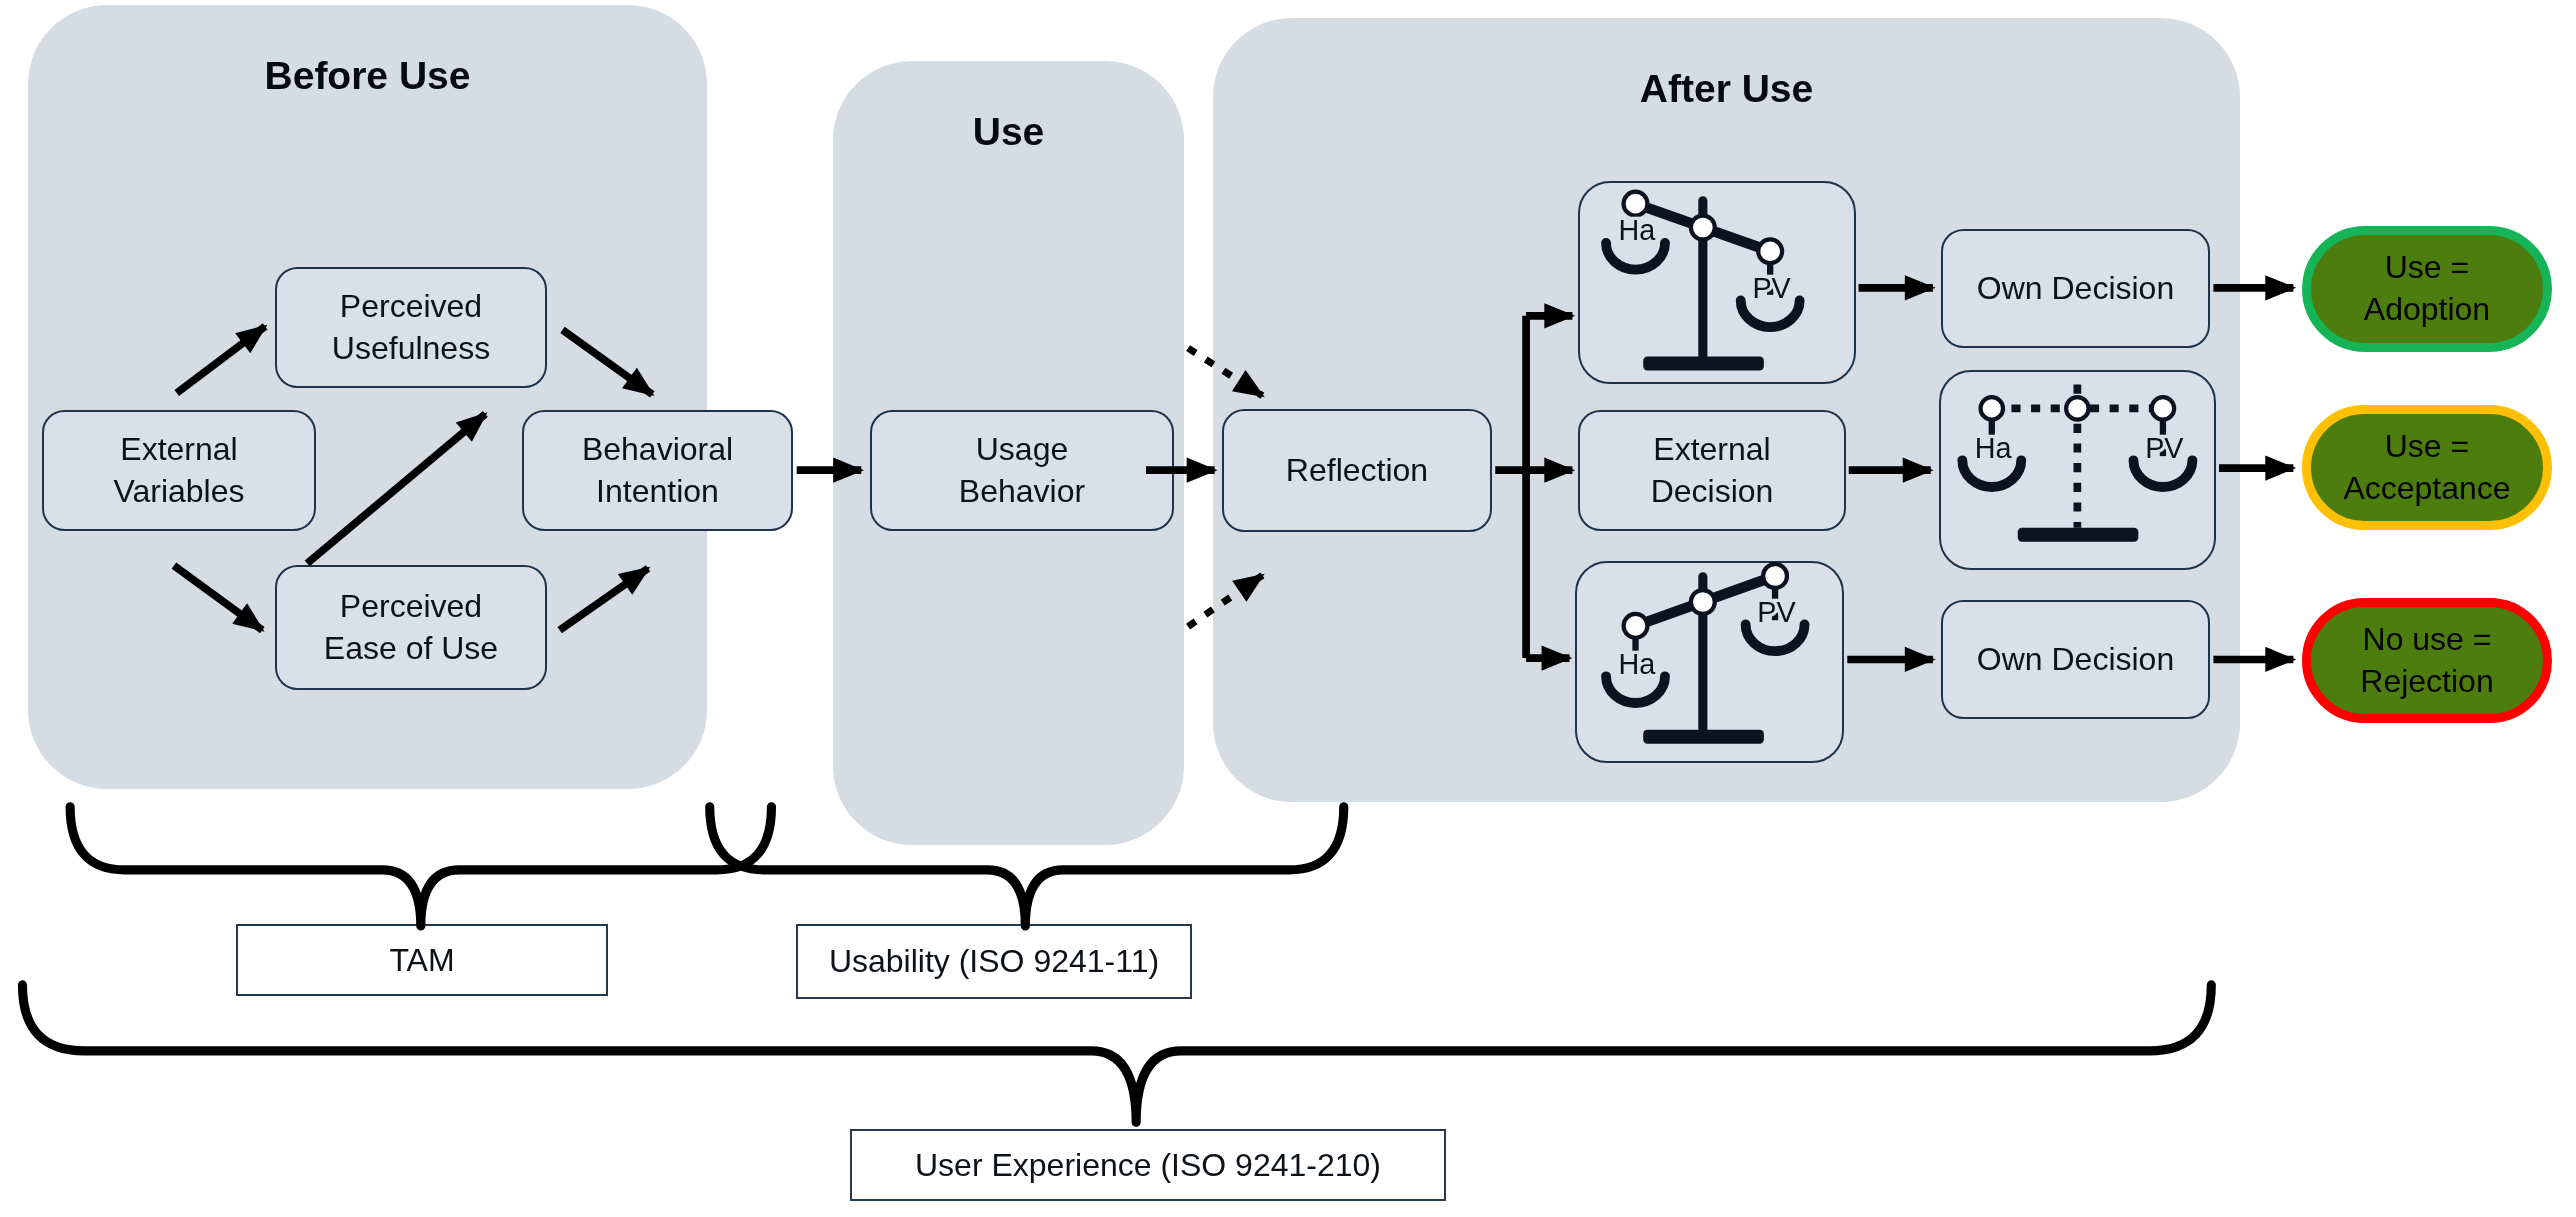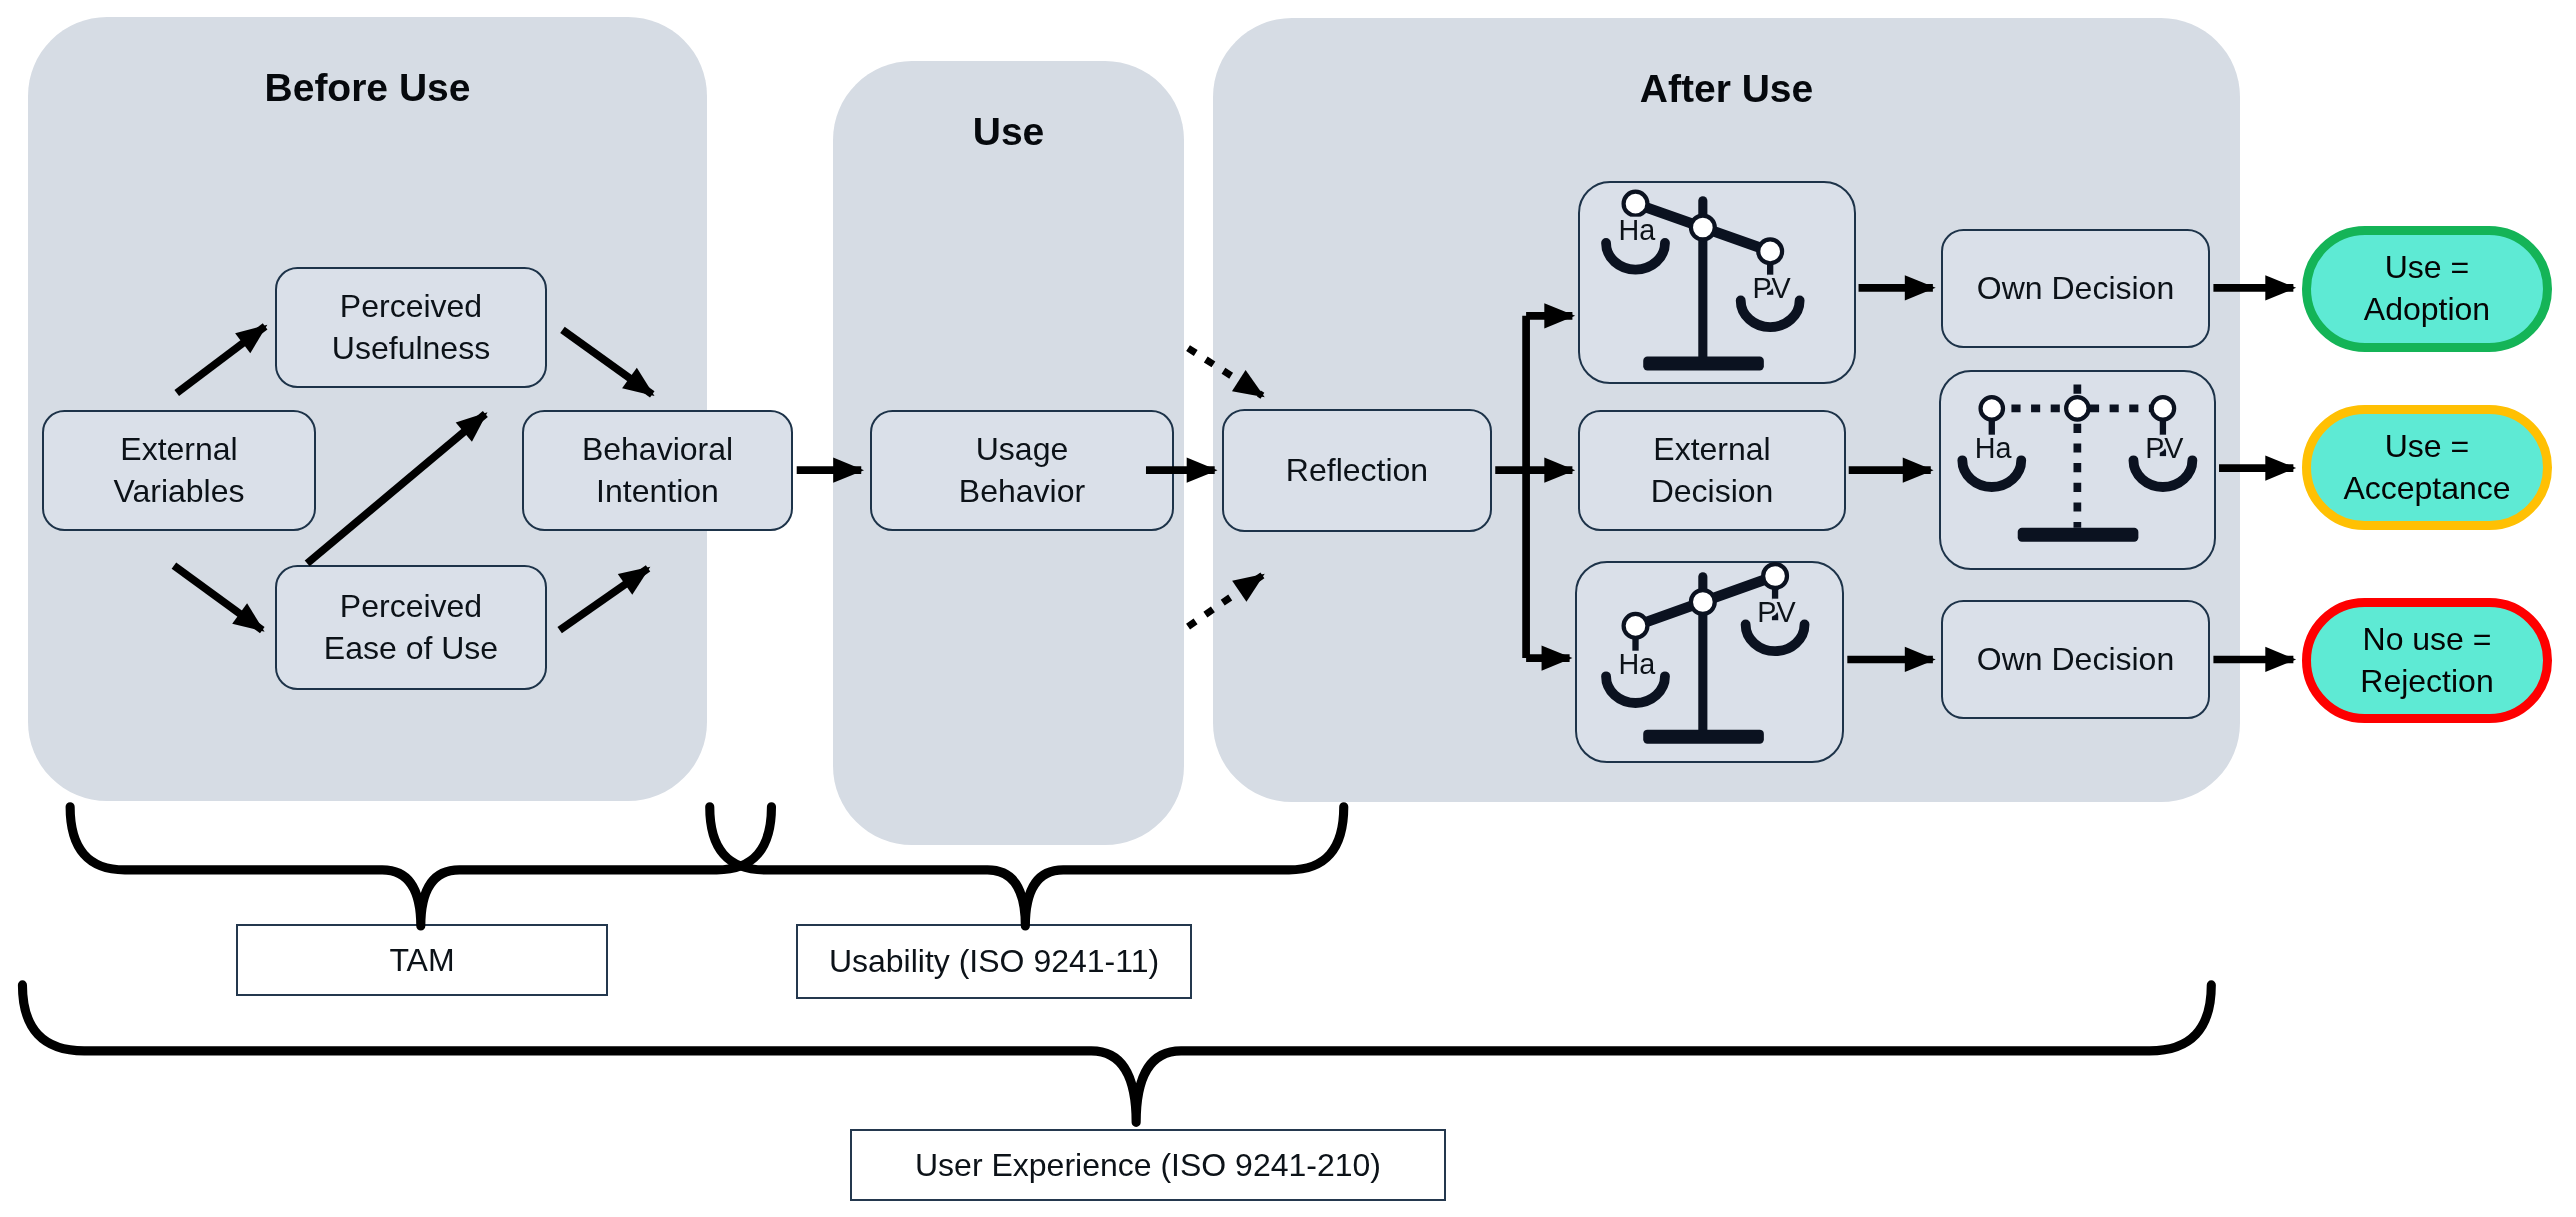--- a/index.html
+++ b/index.html
@@ -7,21 +7,21 @@
           font-family:"Liberation Sans",sans-serif;overflow:hidden;}
   #canvas *{box-sizing:border-box;}
   .panel{position:absolute;background:#d6dce4;border-radius:79px;}
   .panel-title{position:absolute;top:49px;left:0;right:0;text-align:center;
                font-size:39px;font-weight:bold;color:#06090d;}
   .node{position:absolute;display:flex;flex-direction:column;align-items:center;
         justify-content:center;background:#dae0e9;border:2.1px solid #1d3349;
         border-radius:22.4px;font-size:32px;line-height:1.3;color:#0c1218;text-align:center;}
   .scalebox{position:absolute;background:#dae0e9;border:2.1px solid #1d3349;border-radius:32px;}
   .pill{position:absolute;display:flex;flex-direction:column;align-items:center;
-        justify-content:center;background:#5eead4;border-radius:140px;font-size:32px;
+        justify-content:center;background:#4d7c0f;border-radius:140px;font-size:32px;
         line-height:1.3;color:#050505;text-align:center;border:9px solid #000;}
   .pill.green{border-color:#14b457;}
   .pill.amber{border-color:#ffc003;}
   .pill.red{border-color:#fe0000;}
   .flabel{position:absolute;display:flex;align-items:center;justify-content:center;
           background:#ffffff;border:2.8px solid #24384e;font-size:32px;color:#0c1218;text-align:center;}
   svg.overlay{position:absolute;left:0;top:0;pointer-events:none;}
   .arr{stroke:#000;stroke-width:11;fill:none;}
   .arrdot{stroke:#000;stroke-width:10;fill:none;stroke-dasharray:13 17;}
   .brace{stroke:#000;stroke-width:13;fill:none;stroke-linecap:round;stroke-linejoin:round;}
@@ -34,21 +34,21 @@
   .sc-base{fill:#0b1220;}
   .panlabel{font-size:41px;fill:#0c1218;text-anchor:middle;
             paint-order:stroke;stroke:#dae0e9;stroke-width:9px;
             font-family:"Liberation Sans",sans-serif;}
 </style>
 </head>
 <body>
 
 <div id="canvas">
 
-  <div class="panel" style="left:28px;top:17px;width:679px;height:784px;">
+  <div class="panel" style="left:28px;top:5px;width:679px;height:784px;">
     <div class="panel-title">Before Use</div>
   </div>
   <div class="panel" style="left:833px;top:17.5px;width:351px;height:784px;margin-top:43px;">
     <div class="panel-title">Use</div>
   </div>
   <div class="panel" style="left:1213px;top:17.5px;width:1027px;height:784px;">
     <div class="panel-title">After Use</div>
   </div>
 
   <div class="node" style="left:42px;top:410px;width:274px;height:121px;">

